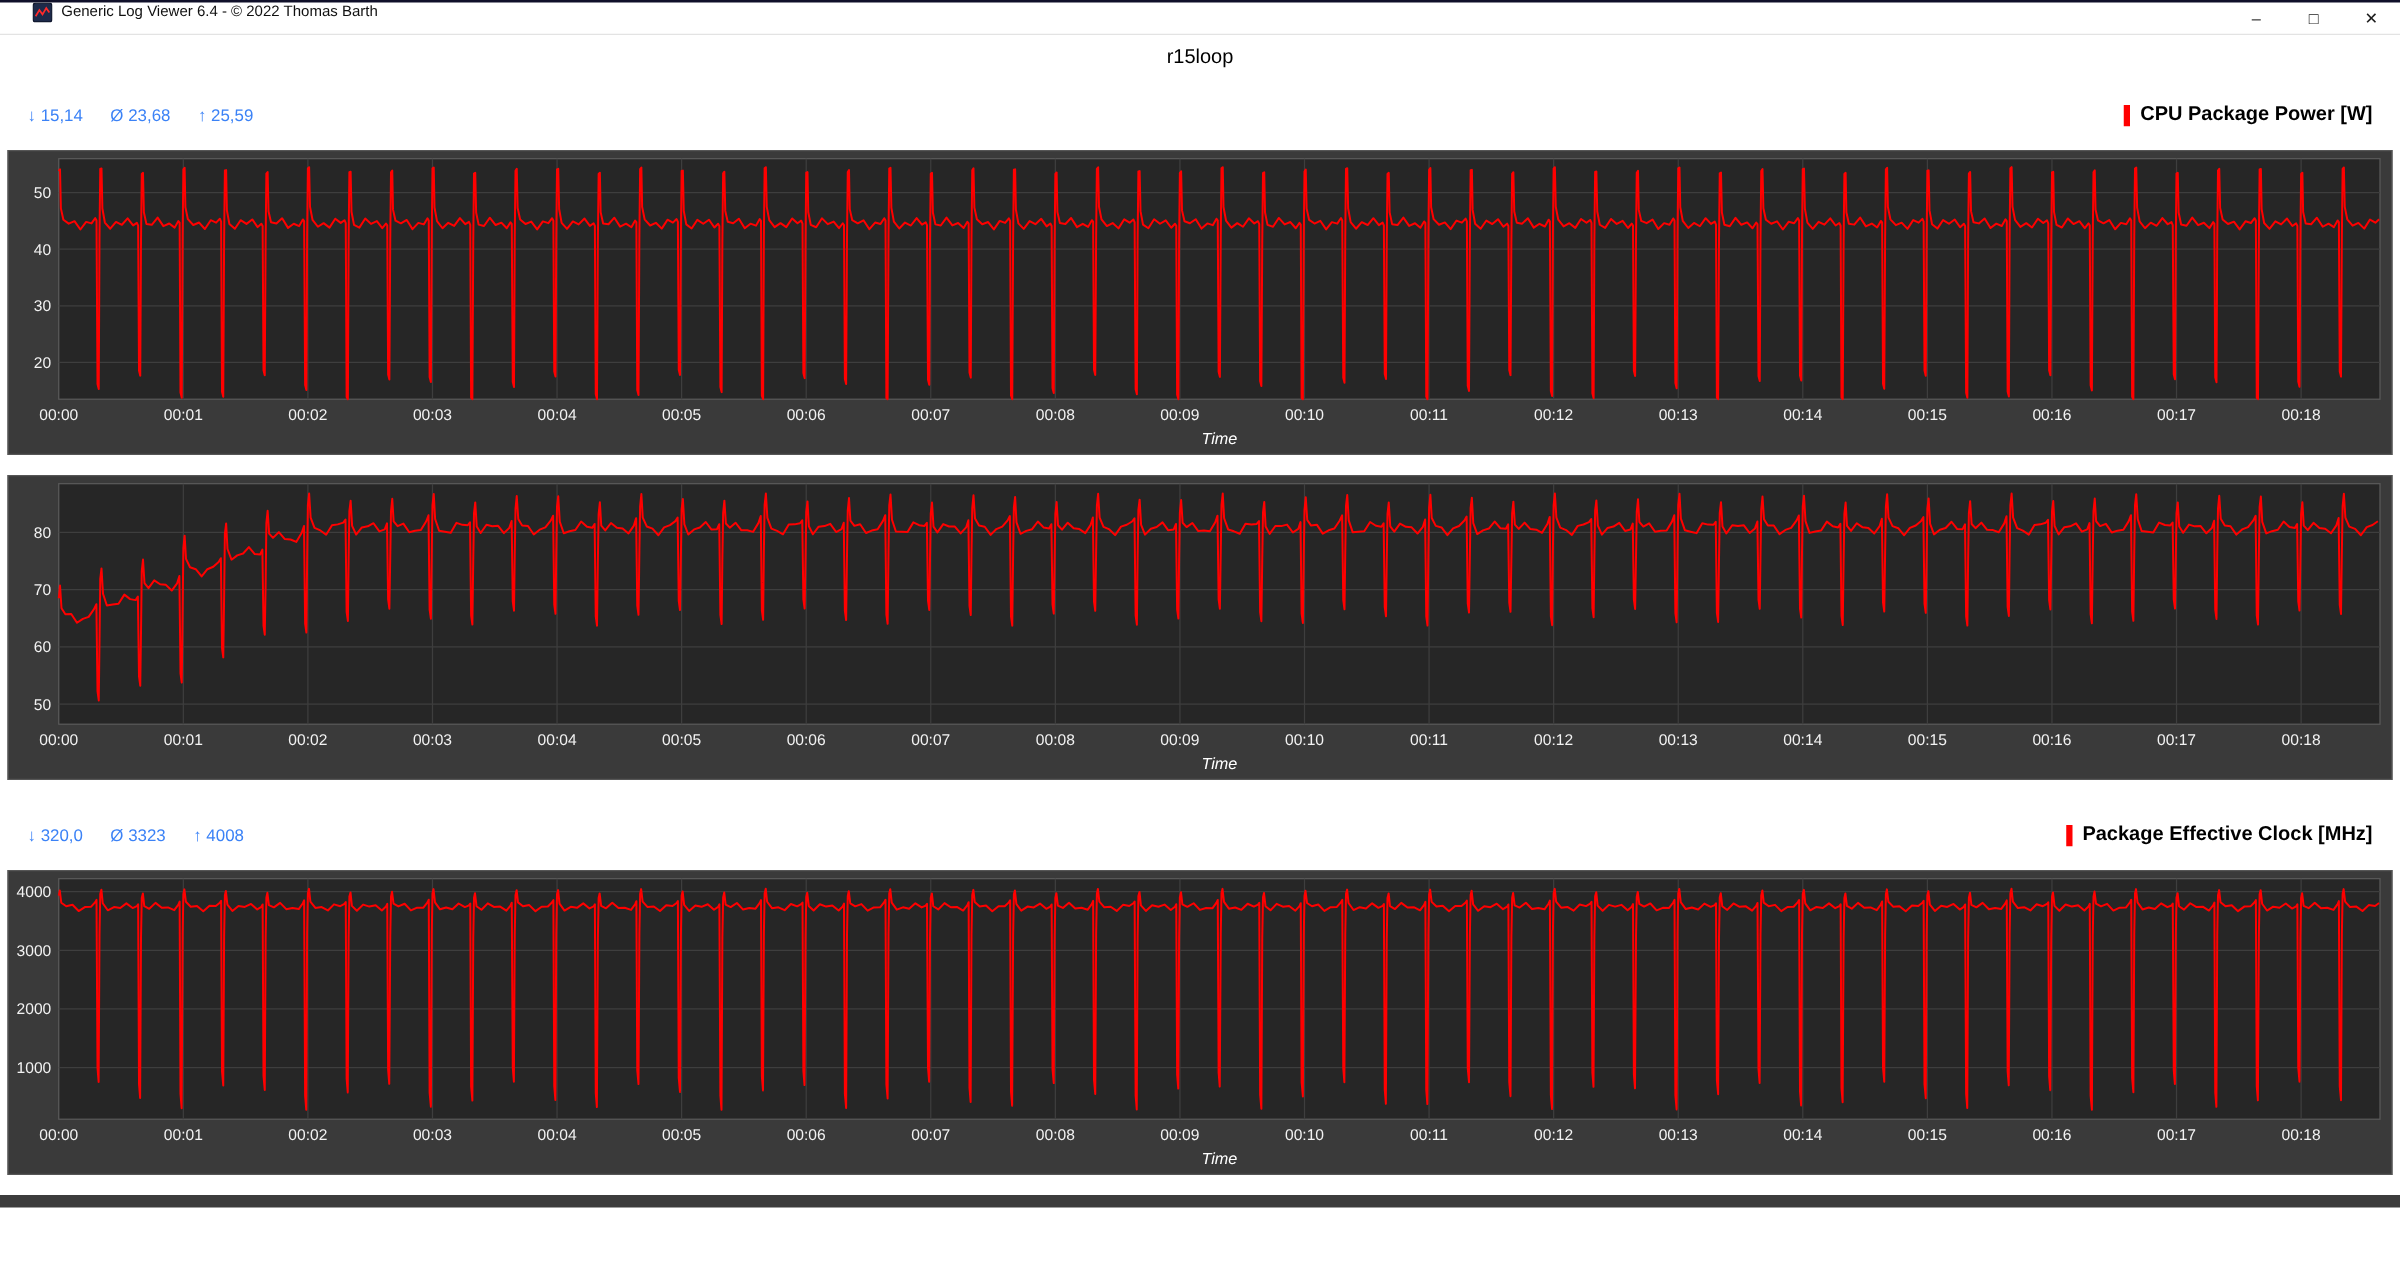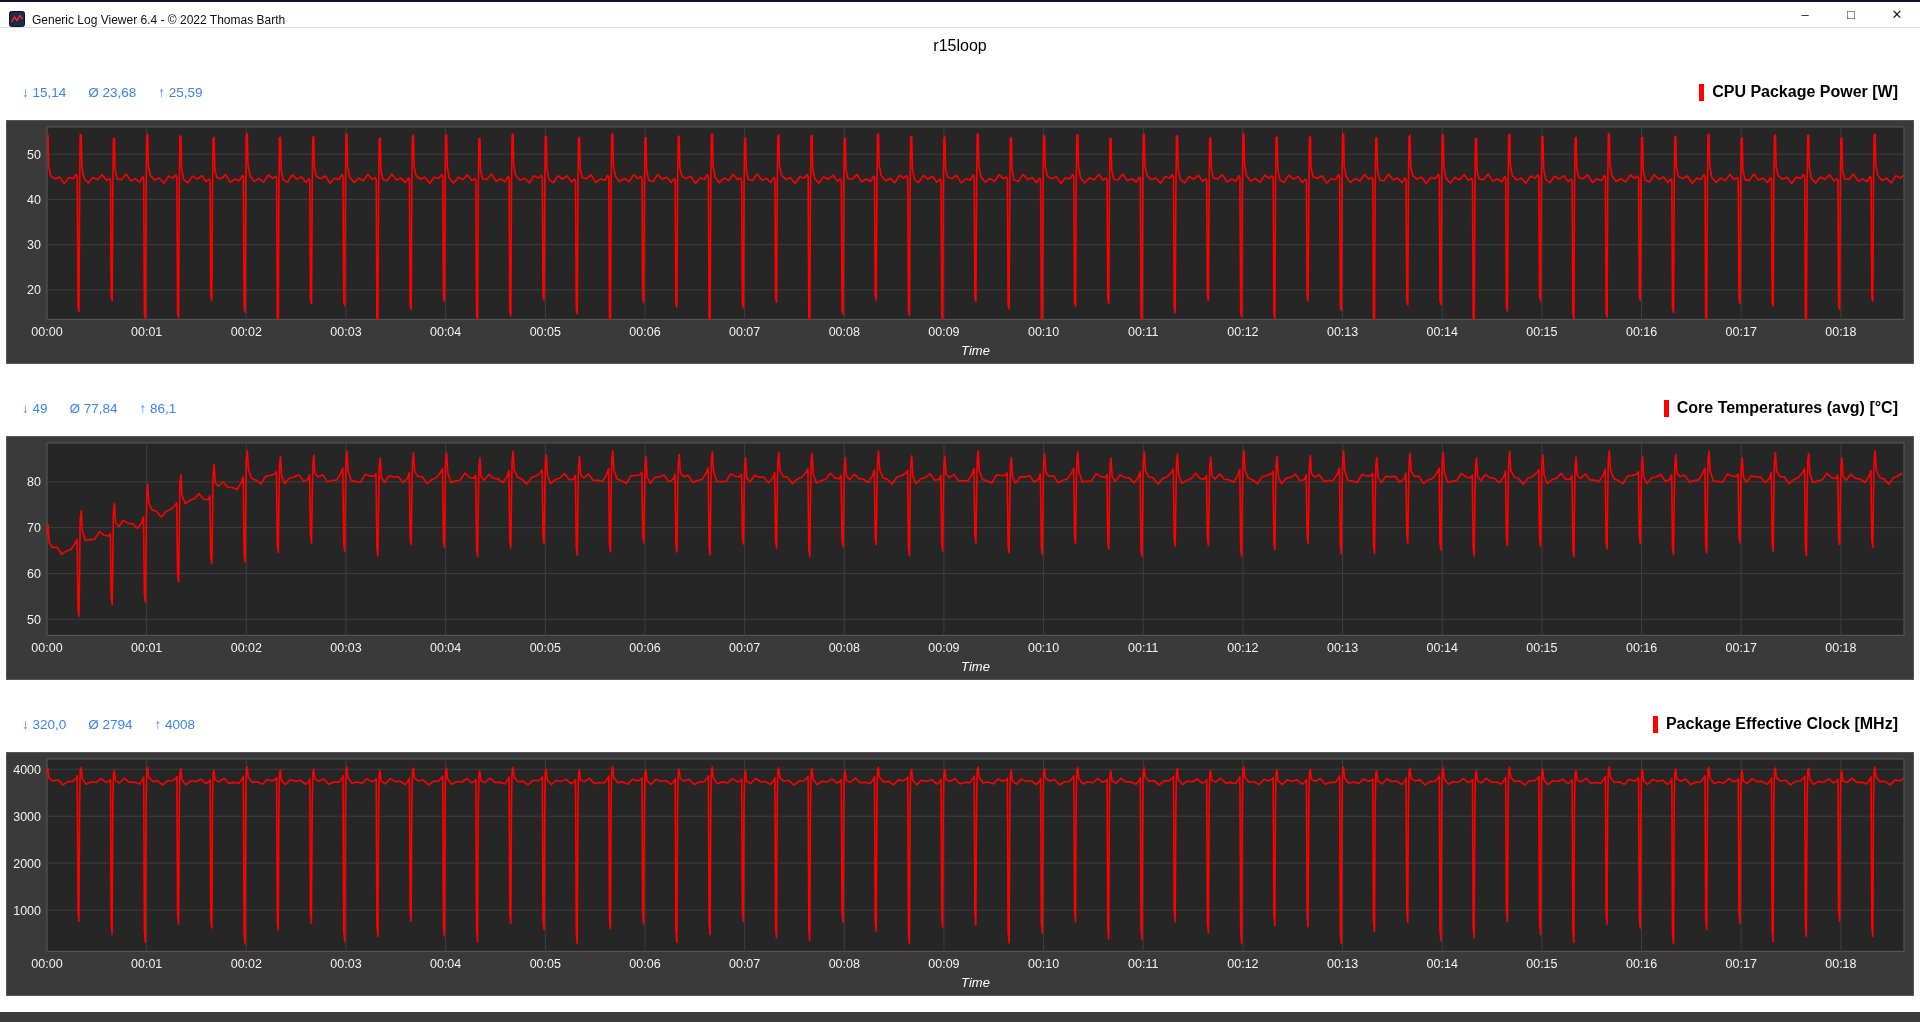--- a/index.html
+++ b/index.html
@@ -2,21 +2,21 @@
 <html><head>
 <meta charset="utf-8">
 <style>
   *{margin:0;padding:0;box-sizing:border-box}
   html,body{width:1920px;height:1022px;overflow:hidden;background:#fff;
     font-family:"Liberation Sans",sans-serif;-webkit-font-smoothing:antialiased}
 
   
   .titlebar{height:28px;background:#ffffff;border-top:2px solid #10102a;
     border-bottom:1px solid #e3e3e3;display:flex;align-items:stretch}
-  .titlebar-left{display:flex;align-items:flex-end;gap:7px;padding-left:9px;flex:1}
+  .titlebar-left{display:flex;align-items:flex-start;gap:7px;padding-left:26px;flex:1}
   .app-icon{width:16px;height:16px;display:inline-block}
   .titlebar-title{font-size:12px;color:#101010;white-space:nowrap}
   .win-controls{display:flex}
   .win-btn{width:46px;display:flex;align-items:center;justify-content:center;
     font-size:13px;color:#1c1c1c;cursor:default}
 
   
   .page-title{height:36px;display:flex;align-items:center;justify-content:center;
     font-size:16px;font-weight:400;color:#000}
 
@@ -118,31 +118,20 @@
         <text x="34" y="83.53529411764706" text-anchor="end" fill="#f2f2f2" font-size="12.5">40</text>
         <line x1="40" y1="33.388235294117656" x2="1897" y2="33.388235294117656" stroke="#3e3e3e" stroke-width="1"></line>
         <text x="34" y="37.888235294117656" text-anchor="end" fill="#f2f2f2" font-size="12.5">50</text>
         <text x="968.5" y="236" text-anchor="middle" fill="#ffffff" font-size="13" font-style="italic">Time</text>
         <polyline points="40.0,16.0 41.0,14.5 41.7,46.1 43.7,55.2 48.0,58.4 52.6,56.4 57.3,63.1 61.9,57.0 66.2,58.2 69.2,53.9 70.2,55.9 71.0,187.7 72.0,191.8 72.6,68.6 73.2,14.3 74.2,13.9 74.9,46.2 76.9,57.5 81.2,62.5 85.8,57.0 90.5,59.3 95.1,54.1 99.5,59.8 102.5,57.8 103.5,60.0 104.2,176.9 105.2,181.0 105.8,72.2 106.4,18.3 107.4,17.4 108.1,49.2 110.1,58.6 114.4,59.3 119.1,53.5 123.7,60.4 128.4,58.3 132.7,61.6 135.7,56.3 136.7,57.5 137.4,194.7 138.4,198.8 139.1,68.2 139.7,14.7 140.7,13.4 141.3,45.1 143.3,54.8 147.6,59.5 152.3,57.5 156.9,62.7 161.6,55.6 165.9,57.6 168.9,54.4 169.9,56.7 170.6,194.0 171.6,198.1 172.3,70.0 172.9,15.5 173.9,15.2 174.5,47.6 176.5,58.7 180.9,62.5 185.5,55.6 190.2,58.6 194.8,55.0 199.1,61.2 202.1,58.5 203.1,60.3 203.8,176.6 204.8,180.7 205.5,71.6 206.1,18.0 207.1,16.8 207.8,48.4 209.8,57.3 214.1,58.3 218.7,54.1 223.4,61.8 228.0,58.5 232.3,60.4 235.3,55.0 236.3,56.3 237.1,188.5 238.1,192.6 238.7,67.6 239.3,13.9 240.3,12.9 241.0,44.8 243.0,55.3 247.3,60.9 251.9,58.0 256.6,61.6 261.2,54.4 265.6,57.8 268.6,55.6 269.6,58.0 270.3,198.2 271.3,200.0 271.9,71.3 272.5,16.9 273.5,16.5 274.2,48.8 276.2,59.4 280.5,61.6 285.2,54.3 289.8,58.6 294.5,56.3 298.8,62.0 301.8,58.3 302.8,59.7 303.5,180.0 304.5,184.1 305.2,70.3 305.8,17.0 306.8,15.5 307.4,47.1 309.4,56.0 313.7,58.1 318.4,55.4 323.0,62.8 327.7,57.8 332.0,59.0 335.0,54.1 336.0,55.8 336.7,182.1 337.7,186.2 338.4,67.9 339.0,13.8 340.0,13.2 340.6,45.4 342.6,56.4 347.0,62.1 351.6,57.7 356.3,60.2 360.9,53.9 365.2,58.8 368.2,57.0 369.2,59.4 369.9,198.9 370.9,200.0 371.6,72.1 372.2,18.0 373.2,17.3 373.9,49.4 375.9,59.2 380.2,60.3 384.8,53.6 389.5,59.5 394.1,57.6 398.4,62.1 401.4,57.3 402.4,58.5 403.2,186.0 404.2,190.1 404.8,69.0 405.4,15.7 406.4,14.2 407.1,45.8 409.1,55.0 413.4,58.7 418.0,56.7 422.7,63.0 427.3,56.6 431.7,58.0 434.7,54.0 435.7,56.0 436.4,177.6 437.4,181.7 438.0,69.0 438.6,14.6 439.6,14.2 440.3,46.6 442.3,57.8 446.6,62.6 451.3,56.6 455.9,59.0 460.6,54.3 464.9,60.2 467.9,58.1 468.9,60.2 469.6,195.9 470.6,200.0 471.3,72.1 471.9,18.3 472.9,17.3 473.5,49.1 475.5,58.3 479.8,58.9 484.5,53.6 489.1,60.8 493.8,58.4 498.1,61.3 501.1,55.9 502.1,57.2 502.8,192.5 503.8,196.6 504.5,67.9 505.1,14.4 506.1,13.1 506.7,44.9 508.7,54.9 513.1,59.9 517.7,57.7 522.4,62.4 527.0,55.2 531.3,57.6 534.3,54.7 535.3,57.0 536.0,176.3 537.0,180.4 537.7,70.4 538.3,15.9 539.3,15.6 540.0,48.0 542.0,59.0 546.3,62.3 550.9,55.3 555.6,58.5 560.2,55.3 564.5,61.5 567.5,58.5 568.5,60.2 569.3,190.2 570.3,194.3 570.9,71.3 571.5,17.8 572.5,16.5 573.2,48.1 575.2,56.9 579.5,58.1 584.1,54.4 588.8,62.1 593.4,58.4 597.8,60.0 600.8,54.7 601.8,56.1 602.5,197.4 603.5,200.0 604.1,67.6 604.7,13.8 605.7,12.9 606.4,44.9 608.4,55.6 612.7,61.2 617.4,58.0 622.0,61.2 626.7,54.2 631.0,58.1 634.0,56.0 635.0,58.4 635.7,178.9 636.7,183.0 637.4,71.6 638.0,17.3 639.0,16.8 639.6,49.0 641.6,59.4 645.9,61.3 650.6,54.1 655.2,58.8 659.9,56.7 664.2,62.1 667.2,58.1 668.2,59.5 668.9,183.7 669.9,187.8 670.6,70.0 671.2,16.7 672.2,15.2 672.8,46.7 674.8,55.6 679.2,58.1 683.8,55.7 688.5,62.9 693.1,57.5 697.4,58.7 700.4,54.0 701.4,55.8 702.1,199.1 703.1,200.0 703.8,68.2 704.4,14.0 705.4,13.4 706.1,45.7 708.1,56.8 712.4,62.3 717.0,57.5 721.7,59.9 726.3,53.9 730.6,59.2 733.6,57.3 734.6,59.6 735.4,184.3 736.4,188.4 737.0,72.2 737.6,18.1 738.6,17.4 739.3,49.4 741.3,59.0 745.6,59.9 750.2,53.5 754.9,59.8 759.5,57.9 763.9,61.9 766.9,56.9 767.9,58.2 768.6,178.5 769.6,182.6 770.2,68.6 770.8,15.3 771.8,13.8 772.5,45.5 774.5,54.9 778.8,58.9 783.5,57.1 788.1,63.0 792.8,56.2 797.1,57.8 800.1,54.1 801.1,56.2 801.8,197.0 802.8,200.0 803.5,69.3 804.1,14.9 805.1,14.6 805.7,47.0 807.7,58.2 812.0,62.6 816.7,56.3 821.3,58.8 826.0,54.5 830.3,60.6 833.3,58.3 834.3,60.3 835.0,190.9 836.0,195.0 836.7,71.9 837.3,18.3 838.3,17.1 838.9,48.9 840.9,57.9 845.3,58.7 849.9,53.8 854.6,61.2 859.2,58.5 863.5,61.0 866.5,55.6 867.5,56.8 868.2,176.3 869.2,180.4 869.9,67.8 870.5,14.2 871.5,13.0 872.2,44.8 874.2,55.0 878.5,60.3 883.1,57.9 887.8,62.2 892.4,54.9 896.7,57.6 899.7,55.0 900.7,57.4 901.5,191.9 902.5,196.0 903.1,70.7 903.7,16.3 904.7,16.0 905.4,48.3 907.4,59.2 911.7,62.1 916.3,54.9 921.0,58.5 925.6,55.7 930.0,61.7 933.0,58.5 934.0,60.1 934.7,196.4 935.7,200.0 936.3,71.0 936.9,17.6 937.9,16.1 938.6,47.7 940.6,56.5 944.9,58.1 949.6,54.8 954.2,62.4 958.9,58.2 963.2,59.6 966.2,54.4 967.2,55.9 967.9,177.9 968.9,182.0 969.6,67.7 970.2,13.8 971.2,12.9 971.8,45.0 973.8,55.9 978.1,61.6 982.8,58.0 987.4,60.9 992.1,54.1 996.4,58.3 999.4,56.4 1000.4,58.8 1001.1,185.3 1002.1,189.4 1002.8,71.8 1003.4,17.6 1004.4,17.0 1005.0,49.2 1007.0,59.4 1011.4,60.9 1016.0,53.8 1020.7,59.0 1025.3,57.1 1029.6,62.1 1032.6,57.8 1033.6,59.1 1034.3,199.0 1035.3,200.0 1036.0,69.6 1036.6,16.3 1037.6,14.8 1038.3,46.3 1040.3,55.4 1044.6,58.3 1049.2,56.1 1053.9,63.0 1058.5,57.2 1062.8,58.4 1065.8,53.9 1066.8,55.8 1067.6,182.7 1068.6,186.8 1069.2,68.4 1069.8,14.2 1070.8,13.7 1071.5,46.0 1073.5,57.2 1077.8,62.5 1082.4,57.2 1087.1,59.5 1091.7,54.0 1096.1,59.6 1099.1,57.6 1100.1,59.9 1100.8,179.6 1101.8,183.7 1102.4,72.2 1103.0,18.3 1104.0,17.4 1104.7,49.3 1106.7,58.8 1111.0,59.5 1115.7,53.5 1120.3,60.2 1125.0,58.1 1129.3,61.7 1132.3,56.6 1133.3,57.8 1134.0,197.9 1135.0,200.0 1135.7,68.3 1136.3,14.9 1137.3,13.5 1137.9,45.2 1139.9,54.8 1144.2,59.3 1148.9,57.4 1153.5,62.8 1158.2,55.9 1162.5,57.6 1165.5,54.3 1166.5,56.5 1167.2,189.2 1168.2,193.3 1168.9,69.7 1169.5,15.3 1170.5,15.0 1171.1,47.3 1173.1,58.5 1177.5,62.5 1182.1,55.9 1186.8,58.7 1191.4,54.8 1195.7,60.9 1198.7,58.4 1199.7,60.3 1200.4,176.5 1201.4,180.6 1202.1,71.7 1202.7,18.2 1203.7,16.9 1204.4,48.6 1206.4,57.6 1210.7,58.4 1215.3,54.0 1220.0,61.6 1224.6,58.5 1228.9,60.7 1231.9,55.2 1232.9,56.5 1233.7,193.4 1234.7,197.5 1235.3,67.7 1235.9,14.0 1236.9,12.9 1237.6,44.8 1239.6,55.2 1243.9,60.6 1248.5,58.0 1253.2,61.8 1257.8,54.6 1262.2,57.7 1265.2,55.4 1266.2,57.8 1266.9,195.2 1267.9,199.3 1268.5,71.1 1269.1,16.7 1270.1,16.3 1270.8,48.6 1272.8,59.3 1277.1,61.8 1281.8,54.6 1286.4,58.6 1291.1,56.1 1295.4,61.9 1298.4,58.4 1299.4,59.9 1300.1,177.1 1301.1,181.2 1301.8,70.6 1302.4,17.3 1303.4,15.8 1304.0,47.3 1306.0,56.2 1310.3,58.0 1315.0,55.1 1319.6,62.7 1324.3,58.0 1328.6,59.3 1331.6,54.2 1332.6,55.8 1333.3,187.0 1334.3,191.1 1335.0,67.8 1335.6,13.8 1336.6,13.1 1337.2,45.2 1339.2,56.2 1343.6,61.9 1348.2,57.8 1352.9,60.5 1357.5,54.0 1361.8,58.6 1364.8,56.7 1365.8,59.1 1366.5,198.7 1367.5,200.0 1368.2,72.0 1368.8,17.8 1369.8,17.2 1370.5,49.3 1372.5,59.3 1376.8,60.5 1381.4,53.7 1386.1,59.3 1390.7,57.4 1395.0,62.1 1398.0,57.5 1399.0,58.8 1399.8,181.2 1400.8,185.3 1401.4,69.2 1402.0,15.9 1403.0,14.4 1403.7,46.0 1405.7,55.2 1410.0,58.5 1414.6,56.5 1419.3,63.1 1423.9,56.9 1428.3,58.1 1431.3,53.9 1432.3,55.9 1433.0,180.9 1434.0,185.0 1434.6,68.7 1435.2,14.4 1436.2,14.0 1436.9,46.3 1438.9,57.6 1443.2,62.6 1447.9,56.9 1452.5,59.2 1457.2,54.1 1461.5,59.9 1464.5,57.9 1465.5,60.1 1466.2,198.5 1467.2,200.0 1467.9,72.1 1468.5,18.3 1469.5,17.4 1470.1,49.2 1472.1,58.5 1476.4,59.2 1481.1,53.5 1485.7,60.6 1490.4,58.3 1494.7,61.5 1497.7,56.2 1498.7,57.4 1499.4,187.5 1500.4,191.6 1501.1,68.1 1501.7,14.6 1502.7,13.3 1503.3,45.0 1505.3,54.9 1509.7,59.6 1514.3,57.6 1519.0,62.6 1523.6,55.5 1527.9,57.6 1530.9,54.5 1531.9,56.8 1532.6,176.9 1533.6,181.1 1534.3,70.1 1534.9,15.7 1535.9,15.4 1536.6,47.7 1538.6,58.8 1542.9,62.4 1547.5,55.5 1552.2,58.5 1556.8,55.1 1561.1,61.3 1564.1,58.5 1565.1,60.3 1565.9,194.8 1566.9,198.9 1567.5,71.5 1568.1,18.0 1569.1,16.7 1569.8,48.3 1571.8,57.2 1576.1,58.2 1580.7,54.2 1585.4,61.9 1590.0,58.4 1594.4,60.3 1597.4,54.9 1598.4,56.3 1599.1,193.8 1600.1,197.9 1600.7,67.6 1601.3,13.9 1602.3,12.8 1603.0,44.8 1605.0,55.4 1609.3,61.0 1614.0,58.0 1618.6,61.5 1623.3,54.4 1627.6,57.9 1630.6,55.7 1631.6,58.2 1632.3,176.6 1633.3,180.7 1634.0,71.4 1634.6,17.0 1635.6,16.6 1636.2,48.9 1638.2,59.4 1642.5,61.5 1647.2,54.2 1651.8,58.7 1656.5,56.4 1660.8,62.0 1663.8,58.2 1664.8,59.7 1665.5,188.7 1666.5,192.9 1667.2,70.2 1667.8,16.9 1668.8,15.4 1669.4,47.0 1671.4,55.8 1675.8,58.1 1680.4,55.5 1685.1,62.9 1689.7,57.8 1694.0,58.9 1697.0,54.1 1698.0,55.8 1698.7,198.1 1699.7,200.0 1700.4,68.0 1701.0,13.9 1702.0,13.2 1702.7,45.5 1704.7,56.6 1709.0,62.1 1713.6,57.6 1718.3,60.1 1722.9,53.9 1727.2,58.9 1730.2,57.1 1731.2,59.5 1732.0,179.9 1733.0,184.0 1733.6,72.1 1734.2,18.0 1735.2,17.3 1735.9,49.4 1737.9,59.1 1742.2,60.1 1746.8,53.5 1751.5,59.6 1756.1,57.7 1760.5,62.0 1763.5,57.2 1764.5,58.4 1765.2,182.3 1766.2,186.4 1766.8,68.9 1767.4,15.5 1768.4,14.1 1769.1,45.7 1771.1,55.0 1775.4,58.7 1780.1,56.8 1784.7,63.0 1789.4,56.5 1793.7,57.9 1796.7,54.0 1797.7,56.1 1798.4,198.9 1799.4,200.0 1800.1,69.1 1800.7,14.7 1801.7,14.3 1802.3,46.7 1804.3,57.9 1808.6,62.6 1813.3,56.5 1817.9,59.0 1822.6,54.3 1826.9,60.3 1829.9,58.2 1830.9,60.2 1831.6,185.8 1832.6,189.9 1833.3,72.0 1833.9,18.3 1834.9,17.3 1835.5,49.0 1837.5,58.2 1841.9,58.9 1846.5,53.6 1851.2,60.9 1855.8,58.4 1860.1,61.2 1863.1,55.8 1864.1,57.1 1864.8,177.7 1865.8,181.8 1866.5,67.9 1867.1,14.3 1868.1,13.1 1868.8,44.9 1870.8,54.9 1875.1,60.0 1879.7,57.8 1884.4,62.4 1889.0,55.1 1893.3,57.6 1896.3,54.8" fill="none" stroke="#ff0000" stroke-width="1.6" stroke-linejoin="round"></polyline>
       </svg>
   </div>
 </div>
 
 <div class="section">
-  <div class="chart-header">
-    <div class="stats">
-      <span class="stat">↓ 49</span>
-      <span class="stat">Ø 77,84</span>
-      <span class="stat">↑ 86,1</span>
-    </div>
-    <div class="legend">
-      <span class="legend-bar" style="background: rgb(255, 0, 0);"></span>
-      <span class="legend-label">Core Temperatures (avg) [°C]</span>
-    </div>
-  </div>
   <div class="chart-panel">
     <svg preserveAspectRatio="none" viewBox="0 0 1906 244">
         <rect x="40" y="6" width="1857" height="194" fill="#262626" stroke="#5a5a5a" stroke-width="1"></rect>
         <text x="40" y="217" text-anchor="middle" fill="#f2f2f2" font-size="12.5">00:00</text>
         <line x1="139.66010733452595" y1="6" x2="139.66010733452595" y2="200" stroke="#3e3e3e" stroke-width="1"></line>
         <text x="139.66010733452595" y="217" text-anchor="middle" fill="#f2f2f2" font-size="12.5">00:01</text>
         <line x1="239.32021466905186" y1="6" x2="239.32021466905186" y2="200" stroke="#3e3e3e" stroke-width="1"></line>
         <text x="239.32021466905186" y="217" text-anchor="middle" fill="#f2f2f2" font-size="12.5">00:02</text>
         <line x1="338.98032200357784" y1="6" x2="338.98032200357784" y2="200" stroke="#3e3e3e" stroke-width="1"></line>
         <text x="338.98032200357784" y="217" text-anchor="middle" fill="#f2f2f2" font-size="12.5">00:03</text>
@@ -187,21 +176,21 @@
         <text x="968.5" y="236" text-anchor="middle" fill="#ffffff" font-size="13" font-style="italic">Time</text>
         <polyline points="40.0,98.4 41.0,88.2 42.2,106.5 45.3,111.3 50.0,111.1 54.6,118.2 59.3,115.0 63.9,113.4 68.2,107.2 70.1,103.2 71.0,173.4 72.0,180.8 72.6,133.3 73.2,82.8 74.2,74.4 75.4,94.8 78.5,104.3 83.2,103.5 87.8,102.8 92.5,95.5 97.1,99.1 101.5,99.9 103.3,97.1 104.2,161.5 105.2,168.9 105.8,126.2 106.4,76.5 107.4,67.2 108.6,86.3 111.8,90.3 116.4,84.0 121.1,87.1 125.7,87.6 130.4,92.2 134.7,86.4 136.5,80.5 137.4,159.0 138.4,166.4 139.1,106.9 139.7,57.9 140.7,47.9 141.8,66.7 145.0,73.4 149.6,75.0 154.3,80.8 158.9,75.0 163.6,73.0 167.9,69.1 169.7,66.1 170.6,138.7 171.6,146.1 172.3,97.1 172.9,46.4 173.9,38.2 175.0,58.7 178.2,67.3 182.8,63.8 187.5,62.3 192.1,57.1 196.8,62.8 201.1,63.1 202.9,59.2 203.8,120.4 204.8,127.8 205.5,86.9 206.1,37.7 207.1,27.9 208.3,46.3 211.4,49.7 216.1,45.1 220.7,50.6 225.4,51.0 230.0,53.0 234.3,45.8 236.2,40.1 237.1,118.8 238.1,126.1 238.7,67.7 239.3,23.3 240.3,13.9 241.5,33.4 244.6,41.7 249.3,43.7 253.9,47.2 258.6,39.6 263.2,38.8 267.6,37.4 269.4,34.9 270.3,109.3 271.3,116.7 271.9,66.0 272.5,28.2 273.5,19.8 274.7,40.0 277.9,47.0 282.5,41.3 287.2,40.4 291.8,37.9 296.5,44.5 300.8,42.9 302.6,38.0 303.5,99.4 304.5,106.8 305.2,64.5 305.8,28.4 306.8,18.2 307.9,36.4 311.1,40.3 315.7,38.2 320.4,45.2 325.0,43.9 329.7,43.4 334.0,36.3 335.8,31.5 336.7,107.6 337.7,114.9 338.4,60.6 339.0,23.2 340.0,14.4 341.1,34.5 344.3,44.0 348.9,44.8 353.6,45.6 358.2,37.6 362.9,39.2 367.2,39.5 369.0,37.1 369.9,112.2 370.9,119.6 371.6,67.3 372.2,29.9 373.2,21.1 374.4,40.6 377.5,45.8 382.2,39.1 386.8,40.3 391.5,40.0 396.1,45.9 400.4,41.8 402.3,36.1 403.2,101.0 404.2,108.4 404.8,62.2 405.4,26.2 406.4,16.0 407.6,34.4 410.7,39.7 415.4,40.1 420.0,47.0 424.7,43.1 429.3,41.2 433.7,35.6 435.5,31.8 436.4,103.6 437.4,111.0 438.0,62.2 438.6,24.5 439.6,16.1 440.8,36.6 444.0,46.0 448.6,44.4 453.3,43.3 457.9,36.5 462.6,40.8 466.9,41.6 468.7,38.5 469.6,113.1 470.6,120.5 471.3,67.3 471.9,30.5 472.9,21.0 474.0,39.9 477.2,43.7 481.8,37.7 486.5,41.5 491.1,42.2 495.8,46.1 500.1,39.8 501.9,33.8 502.8,104.4 503.8,111.8 504.5,60.6 505.1,24.2 506.1,14.3 507.2,33.3 510.4,40.5 515.0,42.3 519.7,47.6 524.3,41.2 529.0,39.4 533.3,36.2 535.1,33.3 536.0,100.5 537.0,107.9 537.7,64.5 538.3,26.6 539.3,18.3 540.5,38.8 543.6,47.0 548.3,42.9 552.9,41.3 557.6,36.9 562.2,43.0 566.5,42.8 568.4,38.7 569.3,111.8 570.3,119.2 570.9,66.0 571.5,29.7 572.5,19.7 573.7,38.1 576.8,41.5 581.5,37.5 586.1,43.6 590.8,43.6 595.4,44.9 599.8,37.6 601.6,32.1 602.5,108.4 603.5,115.8 604.1,60.1 604.7,23.1 605.7,13.9 606.9,33.6 610.1,42.3 614.7,44.1 619.4,46.8 624.0,39.0 628.7,38.8 633.0,37.9 634.8,35.5 635.7,99.3 636.7,106.7 637.4,66.4 638.0,28.7 639.0,20.3 640.1,40.3 643.3,46.8 647.9,40.7 652.6,40.2 657.2,38.4 661.9,45.0 666.2,42.7 668.0,37.5 668.9,108.6 669.9,116.0 670.6,63.8 671.2,27.8 672.2,17.6 673.3,35.8 676.5,40.0 681.1,38.7 685.8,45.8 690.4,43.8 695.1,42.8 699.4,36.0 701.2,31.4 702.1,111.7 703.1,119.0 703.8,60.9 704.4,23.5 705.4,14.8 706.6,35.1 709.7,44.6 714.4,44.8 719.0,45.0 723.7,37.2 728.3,39.5 732.6,40.1 734.5,37.6 735.4,100.4 736.4,107.8 737.0,67.4 737.6,30.2 738.6,21.2 739.8,40.6 742.9,45.3 747.6,38.6 752.2,40.5 756.9,40.6 761.5,46.1 765.9,41.3 767.7,35.5 768.6,104.6 769.6,112.0 770.2,61.7 770.8,25.6 771.8,15.4 773.0,34.0 776.2,39.8 780.8,40.7 785.5,47.3 790.1,42.6 794.8,40.6 799.1,35.6 800.9,32.1 801.8,113.1 802.8,120.5 803.5,62.8 804.1,25.0 805.1,16.7 806.2,37.2 809.4,46.4 814.0,44.1 818.7,42.7 823.3,36.5 828.0,41.4 832.3,42.1 834.1,38.7 835.0,103.4 836.0,110.8 836.7,67.0 837.3,30.4 838.3,20.8 839.4,39.5 842.6,43.1 847.2,37.5 851.9,42.0 856.5,42.6 861.2,45.9 865.5,39.2 867.3,33.3 868.2,101.1 869.2,108.5 869.9,60.3 870.5,23.8 871.5,14.1 872.7,33.3 875.8,40.9 880.5,42.9 885.1,47.5 889.8,40.6 894.4,39.1 898.7,36.5 900.6,33.9 901.5,112.3 902.5,119.7 903.1,65.1 903.7,27.2 904.7,18.9 905.9,39.3 909.0,47.1 913.7,42.3 918.3,40.9 923.0,37.2 927.6,43.6 932.0,42.9 933.8,38.5 934.7,107.4 935.7,114.8 936.3,65.4 936.9,29.3 937.9,19.2 939.1,37.5 942.3,41.0 946.9,37.7 951.6,44.2 956.2,43.8 960.9,44.4 965.2,37.1 967.0,31.8 967.9,99.4 968.9,106.8 969.6,60.2 970.2,23.1 971.2,14.0 972.3,33.9 975.5,42.9 980.1,44.4 984.8,46.4 989.4,38.4 994.1,38.9 998.4,38.5 1000.2,36.2 1001.1,109.5 1002.1,116.9 1002.8,66.8 1003.4,29.2 1004.4,20.7 1005.5,40.5 1008.7,46.5 1013.3,40.1 1018.0,40.2 1022.6,39.0 1027.3,45.4 1031.6,42.5 1033.4,37.0 1034.3,110.9 1035.3,118.3 1036.0,63.2 1036.6,27.2 1037.6,17.0 1038.8,35.3 1041.9,39.8 1046.6,39.2 1051.2,46.3 1055.9,43.6 1060.5,42.2 1064.8,35.7 1066.7,31.5 1067.6,99.9 1068.6,107.3 1069.2,61.4 1069.8,23.8 1070.8,15.2 1072.0,35.6 1075.1,45.1 1079.8,44.7 1084.4,44.4 1089.1,36.9 1093.7,39.9 1098.1,40.7 1099.9,38.0 1100.8,105.6 1101.8,113.0 1102.4,67.4 1103.0,30.4 1104.0,21.2 1105.2,40.4 1108.4,44.7 1113.0,38.2 1117.7,40.8 1122.3,41.2 1127.0,46.2 1131.3,40.8 1133.1,34.9 1134.0,113.0 1135.0,120.4 1135.7,61.2 1136.3,25.0 1137.3,15.0 1138.4,33.7 1141.6,40.0 1146.2,41.3 1150.9,47.5 1155.5,42.1 1160.2,40.1 1164.5,35.7 1166.3,32.5 1167.2,102.5 1168.2,109.9 1168.9,63.4 1169.5,25.6 1170.5,17.3 1171.6,37.8 1174.8,46.7 1179.4,43.7 1184.1,42.2 1188.7,36.5 1193.4,42.0 1197.7,42.4 1199.5,38.8 1200.4,101.9 1201.4,109.3 1202.1,66.7 1202.7,30.2 1203.7,20.5 1204.9,39.0 1208.0,42.5 1212.7,37.4 1217.3,42.6 1222.0,43.1 1226.6,45.6 1230.9,38.6 1232.8,32.8 1233.7,112.8 1234.7,120.1 1235.3,60.1 1235.9,23.5 1236.9,13.9 1238.1,33.3 1241.2,41.4 1245.9,43.4 1250.5,47.3 1255.2,40.0 1259.8,38.9 1264.2,37.0 1266.0,34.5 1266.9,106.3 1267.9,113.7 1268.5,65.6 1269.1,27.8 1270.1,19.5 1271.3,39.8 1274.5,47.1 1279.1,41.7 1283.8,40.6 1288.4,37.6 1293.1,44.2 1297.4,42.9 1299.2,38.2 1300.1,99.6 1301.1,107.0 1301.8,64.9 1302.4,28.8 1303.4,18.6 1304.5,36.9 1307.7,40.6 1312.3,38.0 1317.0,44.8 1321.6,43.9 1326.3,43.8 1330.6,36.6 1332.4,31.5 1333.3,110.4 1334.3,117.8 1335.0,60.4 1335.6,23.1 1336.6,14.2 1337.7,34.2 1340.9,43.5 1345.5,44.7 1350.2,45.9 1354.8,37.9 1359.5,39.0 1363.8,39.1 1365.6,36.7 1366.5,110.1 1367.5,117.5 1368.2,67.1 1368.8,29.7 1369.8,20.9 1371.0,40.6 1374.1,46.1 1378.8,39.5 1383.4,40.2 1388.1,39.6 1392.7,45.8 1397.0,42.1 1398.9,36.5 1399.8,99.6 1400.8,106.9 1401.4,62.6 1402.0,26.6 1403.0,16.4 1404.2,34.7 1407.3,39.7 1412.0,39.7 1416.6,46.7 1421.3,43.3 1425.9,41.6 1430.3,35.6 1432.1,31.6 1433.0,106.7 1434.0,114.0 1434.6,61.9 1435.2,24.2 1436.2,15.7 1437.4,36.2 1440.6,45.7 1445.2,44.6 1449.9,43.8 1454.5,36.6 1459.2,40.4 1463.5,41.3 1465.3,38.3 1466.2,112.6 1467.2,120.0 1467.9,67.4 1468.5,30.5 1469.5,21.2 1470.6,40.1 1473.8,44.1 1478.4,37.9 1483.1,41.2 1487.7,41.8 1492.4,46.2 1496.7,40.2 1498.5,34.3 1499.4,101.7 1500.4,109.1 1501.1,60.8 1501.7,24.5 1502.7,14.6 1503.8,33.4 1507.0,40.2 1511.6,41.9 1516.3,47.6 1520.9,41.6 1525.6,39.7 1529.9,36.0 1531.7,33.0 1532.6,102.8 1533.6,110.2 1534.3,64.0 1534.9,26.2 1535.9,17.9 1537.1,38.4 1540.2,46.9 1544.9,43.2 1549.5,41.7 1554.2,36.7 1558.8,42.6 1563.1,42.7 1565.0,38.8 1565.9,113.0 1566.9,120.4 1567.5,66.3 1568.1,29.9 1569.1,20.1 1570.3,38.5 1573.4,41.9 1578.1,37.4 1582.7,43.2 1587.4,43.4 1592.0,45.2 1596.4,38.0 1598.2,32.3 1599.1,105.3 1600.1,112.7 1600.7,60.0 1601.3,23.2 1602.3,13.9 1603.5,33.4 1606.7,41.9 1611.3,43.9 1616.0,47.1 1620.6,39.4 1625.3,38.8 1629.6,37.5 1631.4,35.1 1632.3,100.0 1633.3,107.4 1634.0,66.1 1634.6,28.4 1635.6,20.0 1636.7,40.1 1639.9,46.9 1644.5,41.1 1649.2,40.4 1653.8,38.0 1658.5,44.7 1662.8,42.8 1664.6,37.8 1665.5,111.2 1666.5,118.6 1667.2,64.3 1667.8,28.2 1668.8,18.0 1669.9,36.3 1673.1,40.2 1677.7,38.4 1682.4,45.4 1687.0,43.9 1691.7,43.2 1696.0,36.2 1697.8,31.4 1698.7,109.2 1699.7,116.6 1700.4,60.7 1701.0,23.3 1702.0,14.5 1703.2,34.7 1706.3,44.2 1711.0,44.8 1715.6,45.4 1720.3,37.4 1724.9,39.3 1729.2,39.7 1731.1,37.3 1732.0,99.4 1733.0,106.7 1733.6,67.3 1734.2,30.0 1735.2,21.1 1736.4,40.6 1739.5,45.6 1744.2,39.0 1748.8,40.4 1753.5,40.2 1758.1,46.0 1762.5,41.7 1764.3,35.9 1765.2,107.7 1766.2,115.1 1766.8,62.1 1767.4,26.0 1768.4,15.8 1769.6,34.3 1772.8,39.7 1777.4,40.3 1782.1,47.1 1786.7,42.9 1791.4,41.0 1795.7,35.6 1797.5,31.9 1798.4,112.2 1799.4,119.6 1800.1,62.4 1800.7,24.6 1801.7,16.3 1802.8,36.8 1806.0,46.1 1810.6,44.3 1815.3,43.2 1819.9,36.5 1824.6,41.0 1828.9,41.8 1830.7,38.6 1831.6,100.9 1832.6,108.3 1833.3,67.2 1833.9,30.5 1834.9,21.0 1836.0,39.8 1839.2,43.5 1843.8,37.6 1848.5,41.7 1853.1,42.3 1857.8,46.0 1862.1,39.6 1863.9,33.7 1864.8,103.7 1865.8,111.1 1866.5,60.5 1867.1,24.0 1868.1,14.2 1869.3,33.3 1872.4,40.6 1877.1,42.5 1881.7,47.6 1886.4,41.0 1891.0,39.3 1895.3,36.3" fill="none" stroke="#ff0000" stroke-width="1.6" stroke-linejoin="round"></polyline>
       </svg>
   </div>
 </div>
 
 <div class="section">
   <div class="chart-header">
     <div class="stats">
       <span class="stat">↓ 320,0</span>
-      <span class="stat">Ø 2794</span>
+      <span class="stat">Ø 3323</span>
       <span class="stat">↑ 4008</span>
     </div>
     <div class="legend">
       <span class="legend-bar" style="background: rgb(255, 0, 0);"></span>
       <span class="legend-label">Package Effective Clock [MHz]</span>
     </div>
   </div>
   <div class="chart-panel">
     <svg preserveAspectRatio="none" viewBox="0 0 1906 244">
         <rect x="40" y="6" width="1857" height="194" fill="#262626" stroke="#5a5a5a" stroke-width="1"></rect>

